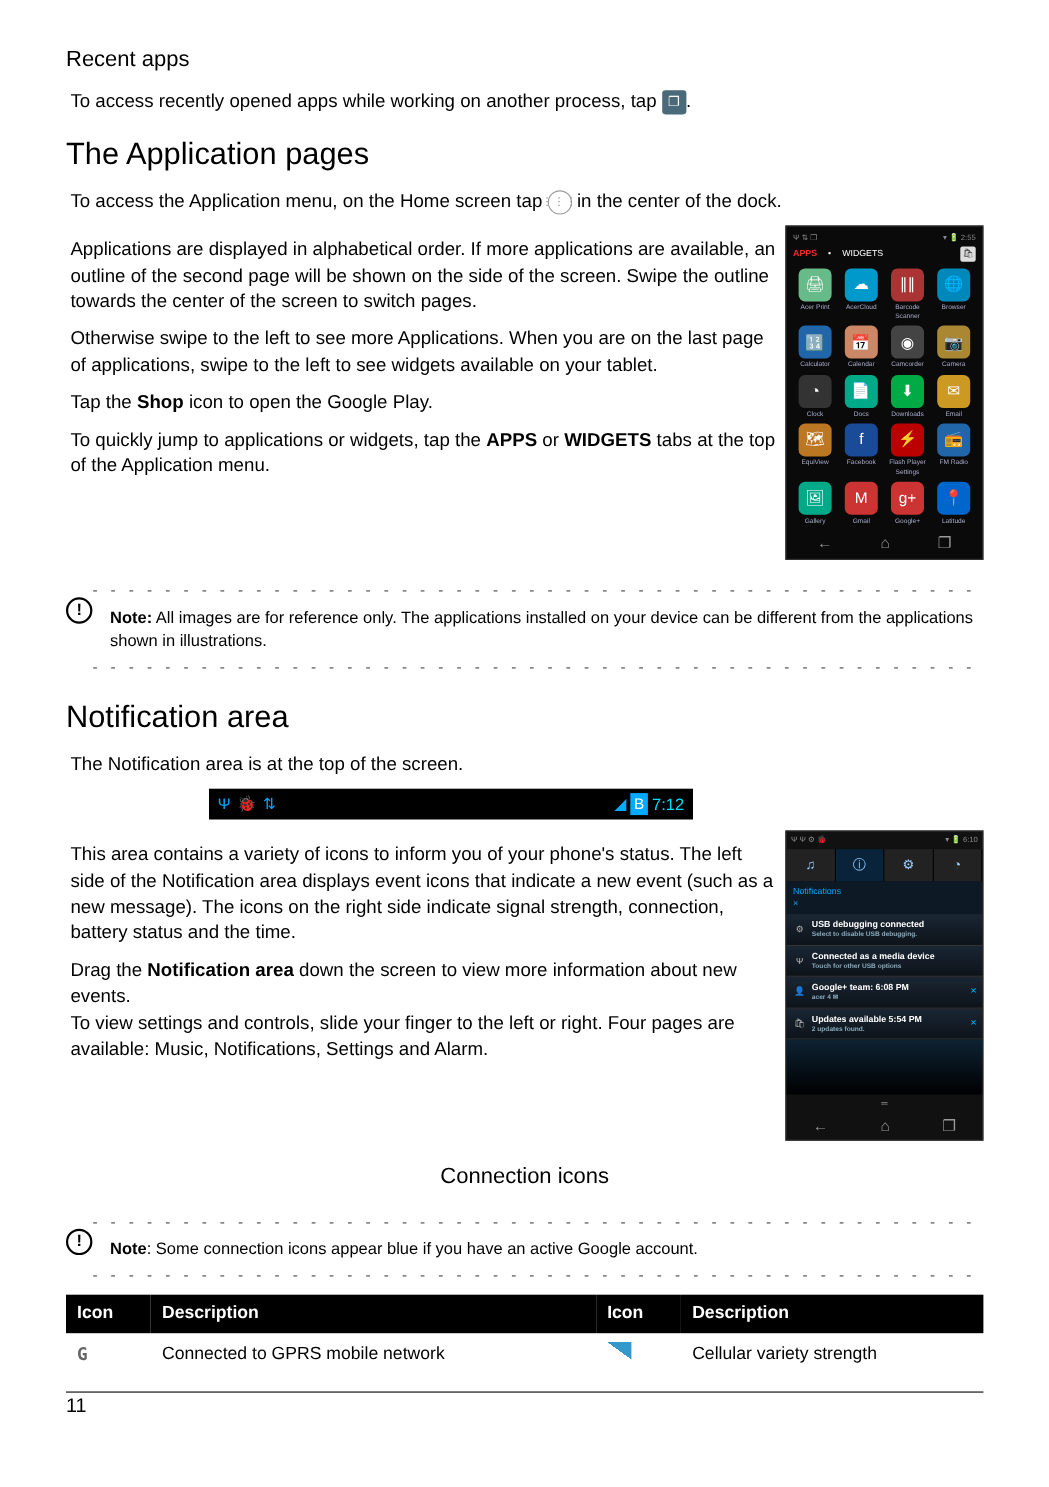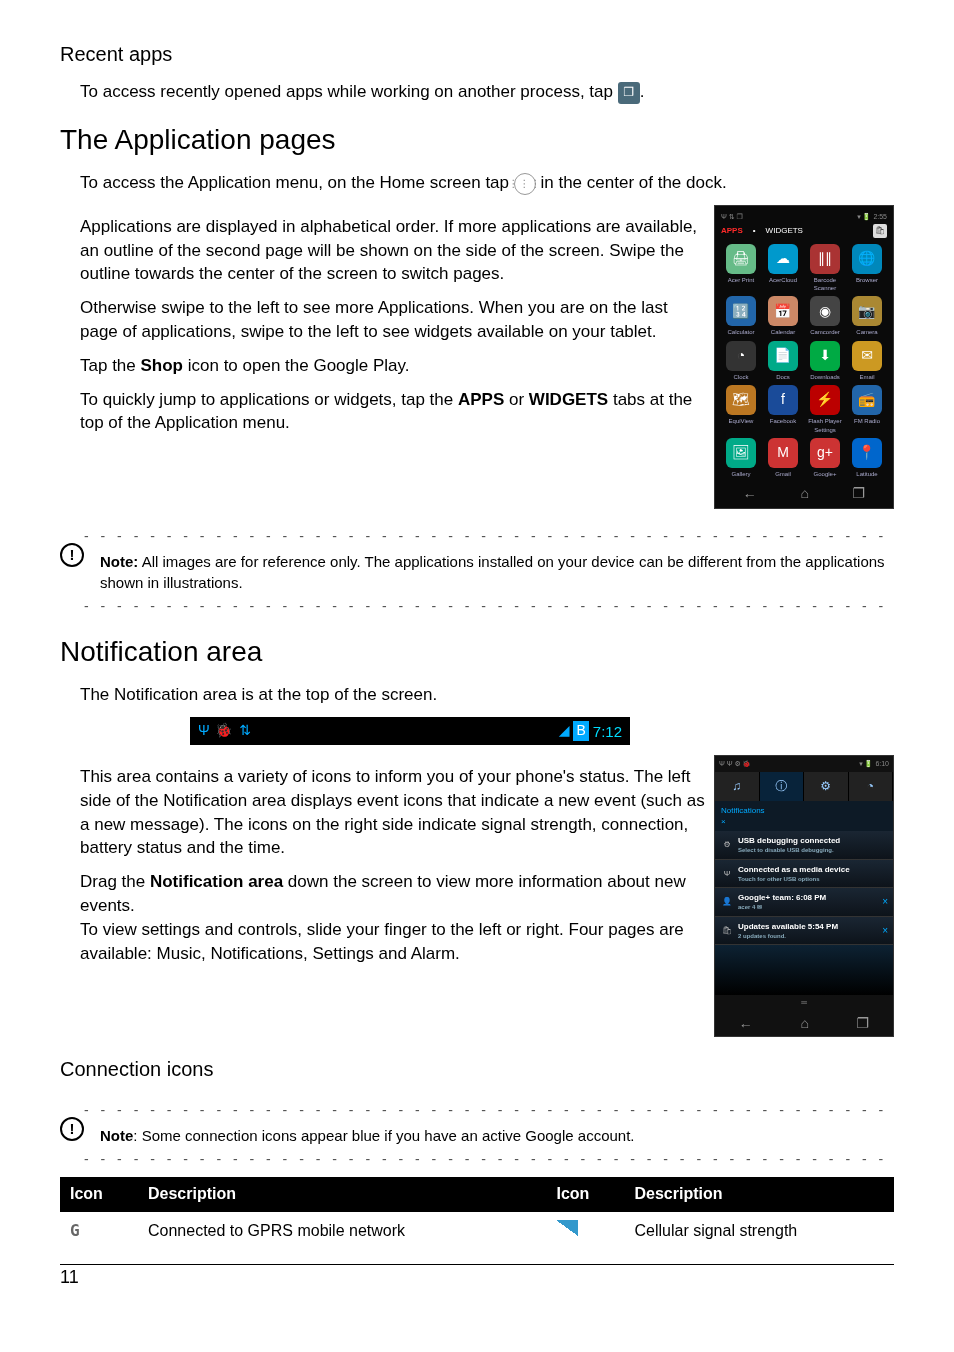--- a/index.html
+++ b/index.html
@@ -1,19 +1,19 @@
 <!DOCTYPE html>
 <html><head>
 <meta charset="utf-8">
 <style>
   * { box-sizing: border-box; margin: 0; padding: 0; }
   body { font-family: Arial, Helvetica, sans-serif; background: #fff; color: #000; width: 954px; margin: 0 auto; padding: 40px 60px 20px 60px; line-height: 1.4; }
   h2.sub { font-size: 20px; font-weight: normal; margin-bottom: 12px; }
   h1.main { font-size: 28px; font-weight: normal; margin: 16px 0 12px 0; }
-  p.body { font-size: 17px; margin: 10px 0 10px 20px; }
+  p.body { font-size: 17px; margin: 10px 0 10px 4px; }
   .inline-icon { display: inline-flex; align-items: center; justify-content: center; vertical-align: middle; }
   .icon-recent { width: 22px; height: 22px; background: #4a6a7a; border-radius: 3px; color: #fff; font-size: 12px; }
   .icon-apps { width: 22px; height: 22px; border: 1px solid #999; border-radius: 50%; color: #888; font-size: 10px; letter-spacing: 1px; }
   .two-col { display: flex; gap: 8px; align-items: flex-start; }
   .two-col .txt { flex: 1; }
   .two-col .img { flex: 0 0 auto; }
   .app-menu-shot { width: 180px; background: #0a0a0a; border: 1px solid #333; padding: 6px 6px 4px 6px; font-size: 8px; color: #ccc; }
   .app-menu-top { display: flex; justify-content: space-between; font-size: 7px; color: #888; margin-bottom: 2px; }
   .app-menu-tabs { display: flex; gap: 10px; align-items: center; color: #fff; font-size: 8px; margin-bottom: 6px; }
   .app-menu-tabs .active { color: #ff2a2a; font-weight: bold; }
@@ -268,21 +268,21 @@
       <div class="notif-handle">═</div>
       <div class="nav-bar" style="padding:3px 0;">
         <span>←</span>
         <span>⌂</span>
         <span>❐</span>
       </div>
     </div>
   </div>
 </div>
 
-<h2 class="sub" style="margin-top:18px;">Connection icons</h2>
+<h2 class="sub" style="margin-top:18px;text-align:center;">Connection icons</h2>
 <div class="note-block">
   <div class="dots">- - - - - - - - - - - - - - - - - - - - - - - - - - - - - - - - - - - - - - - - - - - - - - - - - - - - - - - - - - - - - -</div>
   <div class="note-row">
     <span class="note-icon">!</span>
     <span class="bold">Note</span><span>: Some connection icons appear blue if you have an active Google account.</span>
   </div>
   <div class="dots">- - - - - - - - - - - - - - - - - - - - - - - - - - - - - - - - - - - - - - - - - - - - - - - - - - - - - - - - - - - - - -</div>
 </div>
 
 <table class="conn-table">
@@ -292,19 +292,19 @@
       <th>Description</th>
       <th>Icon</th>
       <th>Description</th>
     </tr>
   </thead>
   <tbody>
     <tr>
       <td class="icon-g">G</td>
       <td>Connected to GPRS mobile network</td>
       <td><span class="signal-icon"></span></td>
-      <td>Cellular signal strength</td>
+      <td>Cellular variety strength</td>
     </tr>
   </tbody>
 </table>
 
 <hr class="foot">
 <div class="pagenum">11</div>
 
 </body></html>

